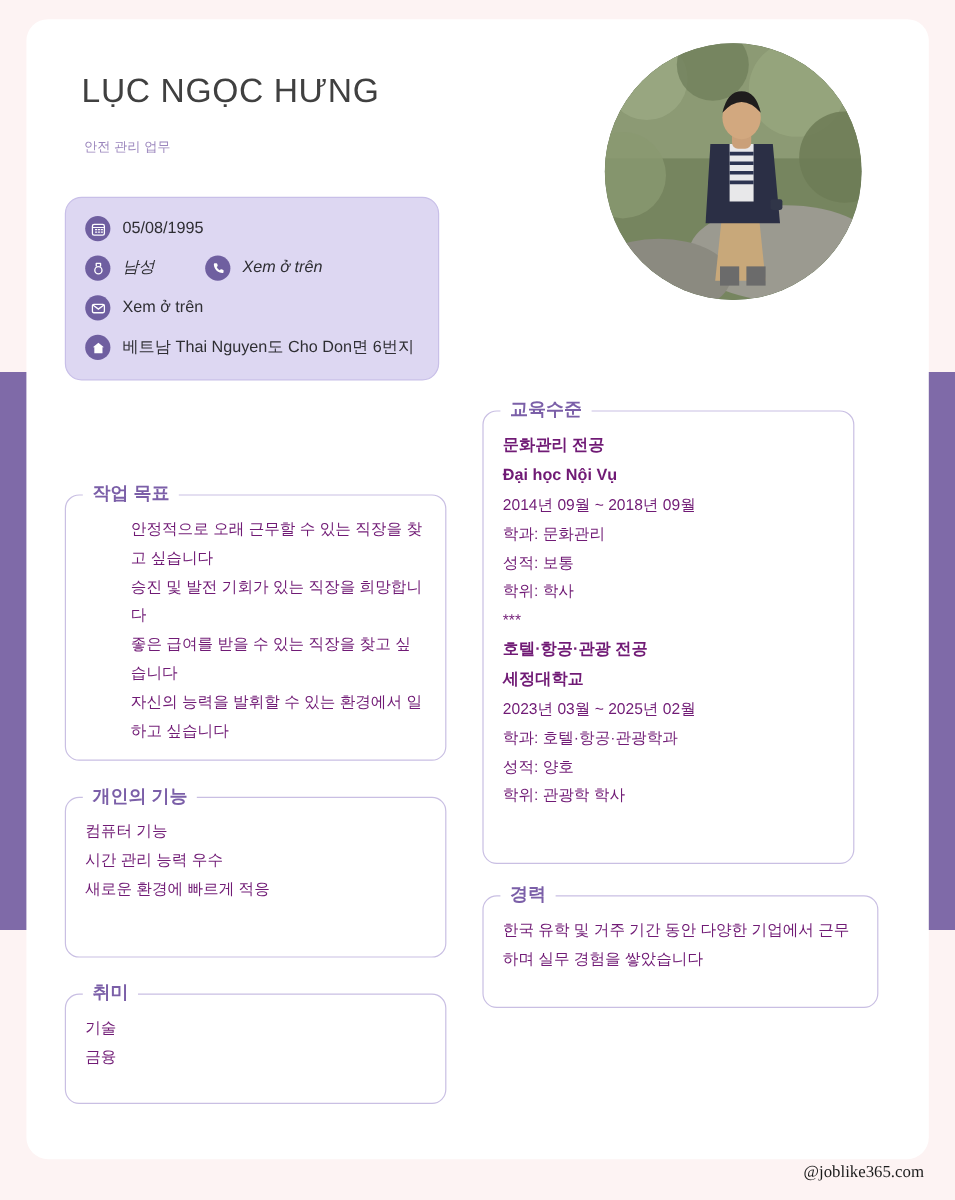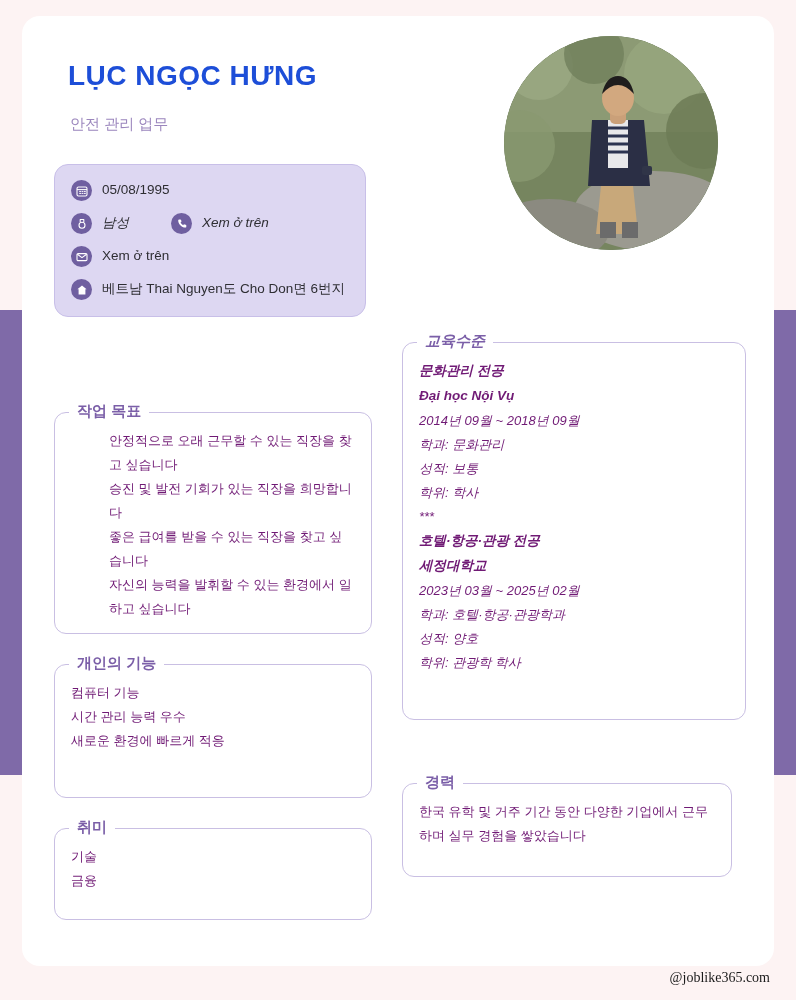--- a/index.html
+++ b/index.html
@@ -33,28 +33,28 @@
     width: 752px; height: 950px;
     background: #ffffff;
     border-radius: 18px;
   }
 
   
   .name {
     position: absolute;
     left: 46px; top: 44px;
     font-size: 28px;
-    font-weight: bold;
-    color: #1d4ed8;
+    font-weight: normal;
+    color: #404040;
     letter-spacing: 0.5px;
   }
   .subtitle {
     position: absolute;
     left: 48px; top: 99px;
-    font-size: 15px;
+    font-size: 11px;
     color: #9b86bd;
   }
 
   .photo {
     position: absolute;
     left: 482px; top: 20px;
     width: 214px; height: 214px;
     border-radius: 50%;
     overflow: hidden;
     background: #6f7d63;
@@ -120,22 +120,22 @@
     color: #701a75;
     line-height: 1.85;
   }
   .sec-body .line { white-space: normal; }
   .bold { font-weight: bold; font-size: 13.5px; }
 
   
   #sec-goal     { left: 32px; top: 396px;  width: 318px; height: 222px; padding-left: 38px; }
   #sec-skills   { left: 32px; top: 648px;  width: 318px; height: 134px; }
   #sec-hobby    { left: 32px; top: 812px;  width: 318px; height: 92px;  }
-  #sec-edu      { left: 380px; top: 326px; width: 344px; height: 378px; font-style: italic; }
-  #sec-career   { left: 380px; top: 767px; width: 330px; height: 94px;  }
+  #sec-edu      { left: 380px; top: 326px; width: 310px; height: 378px; }
+  #sec-career   { left: 380px; top: 730px; width: 330px; height: 94px;  }
 
   .watermark {
     position: absolute;
     right: 26px; bottom: 14px;
     font-size: 14px;
     color: #1b1b1b;
     font-family: "Liberation Serif", serif;
   }
 </style>
 </head>

